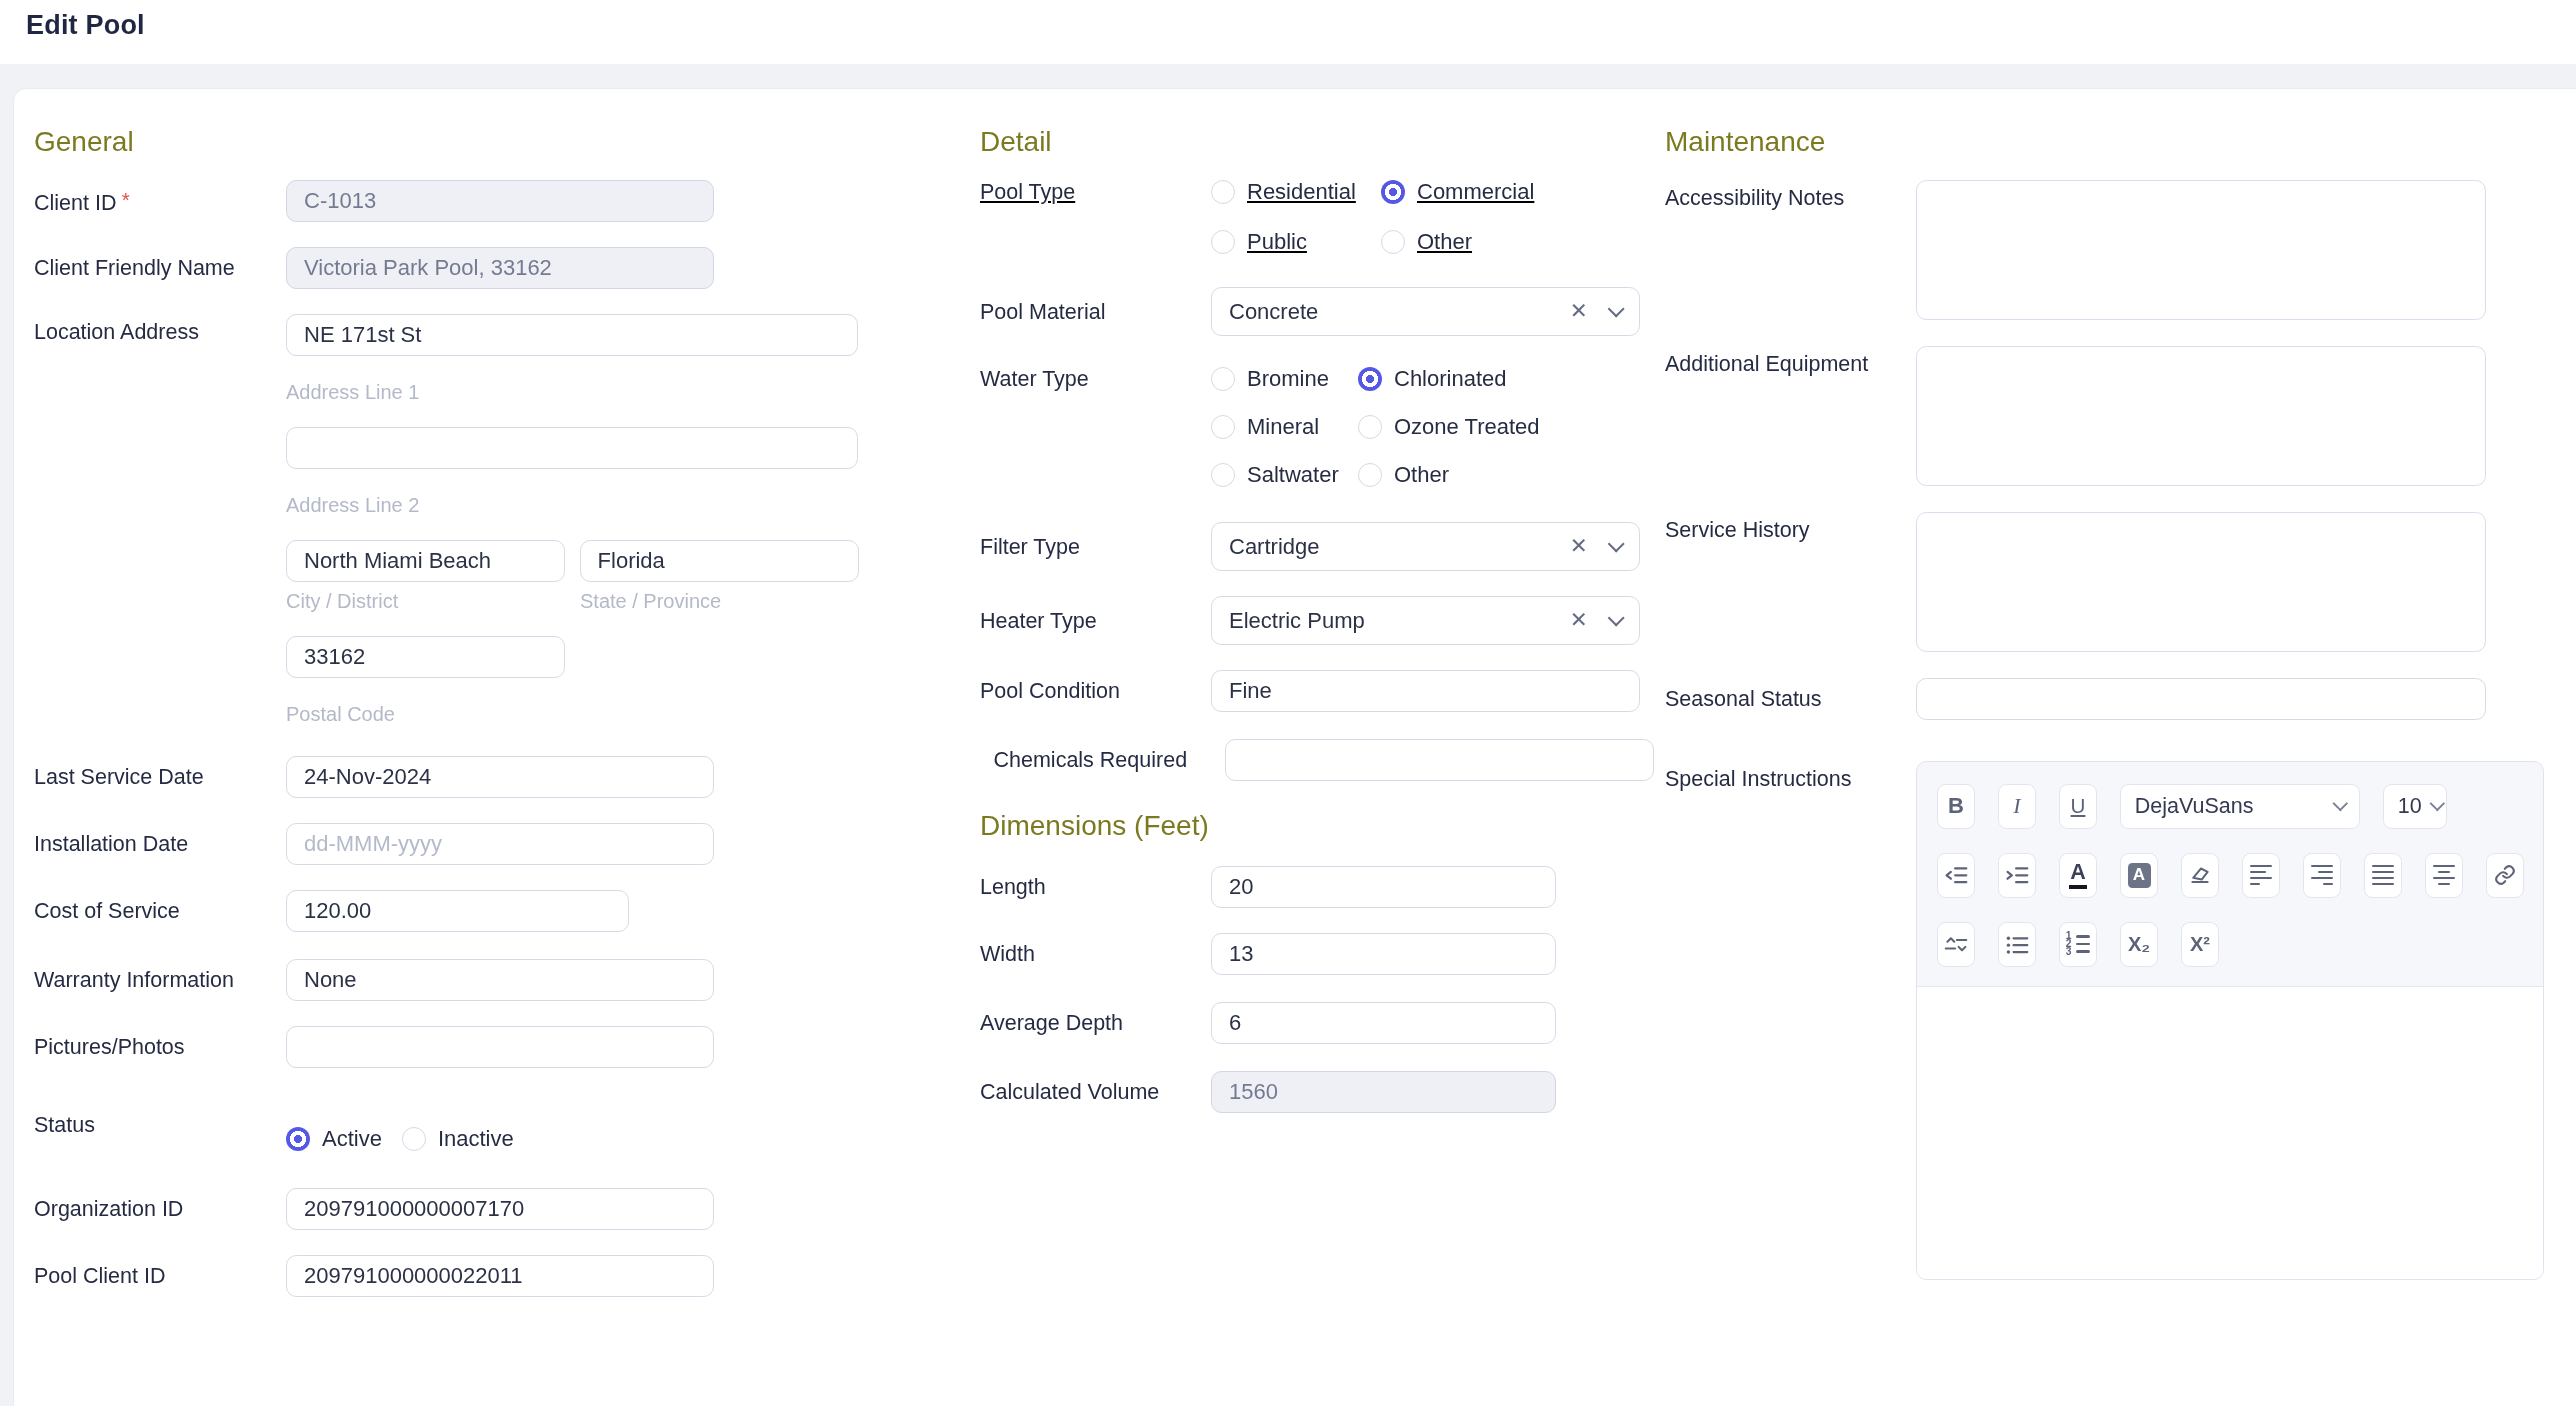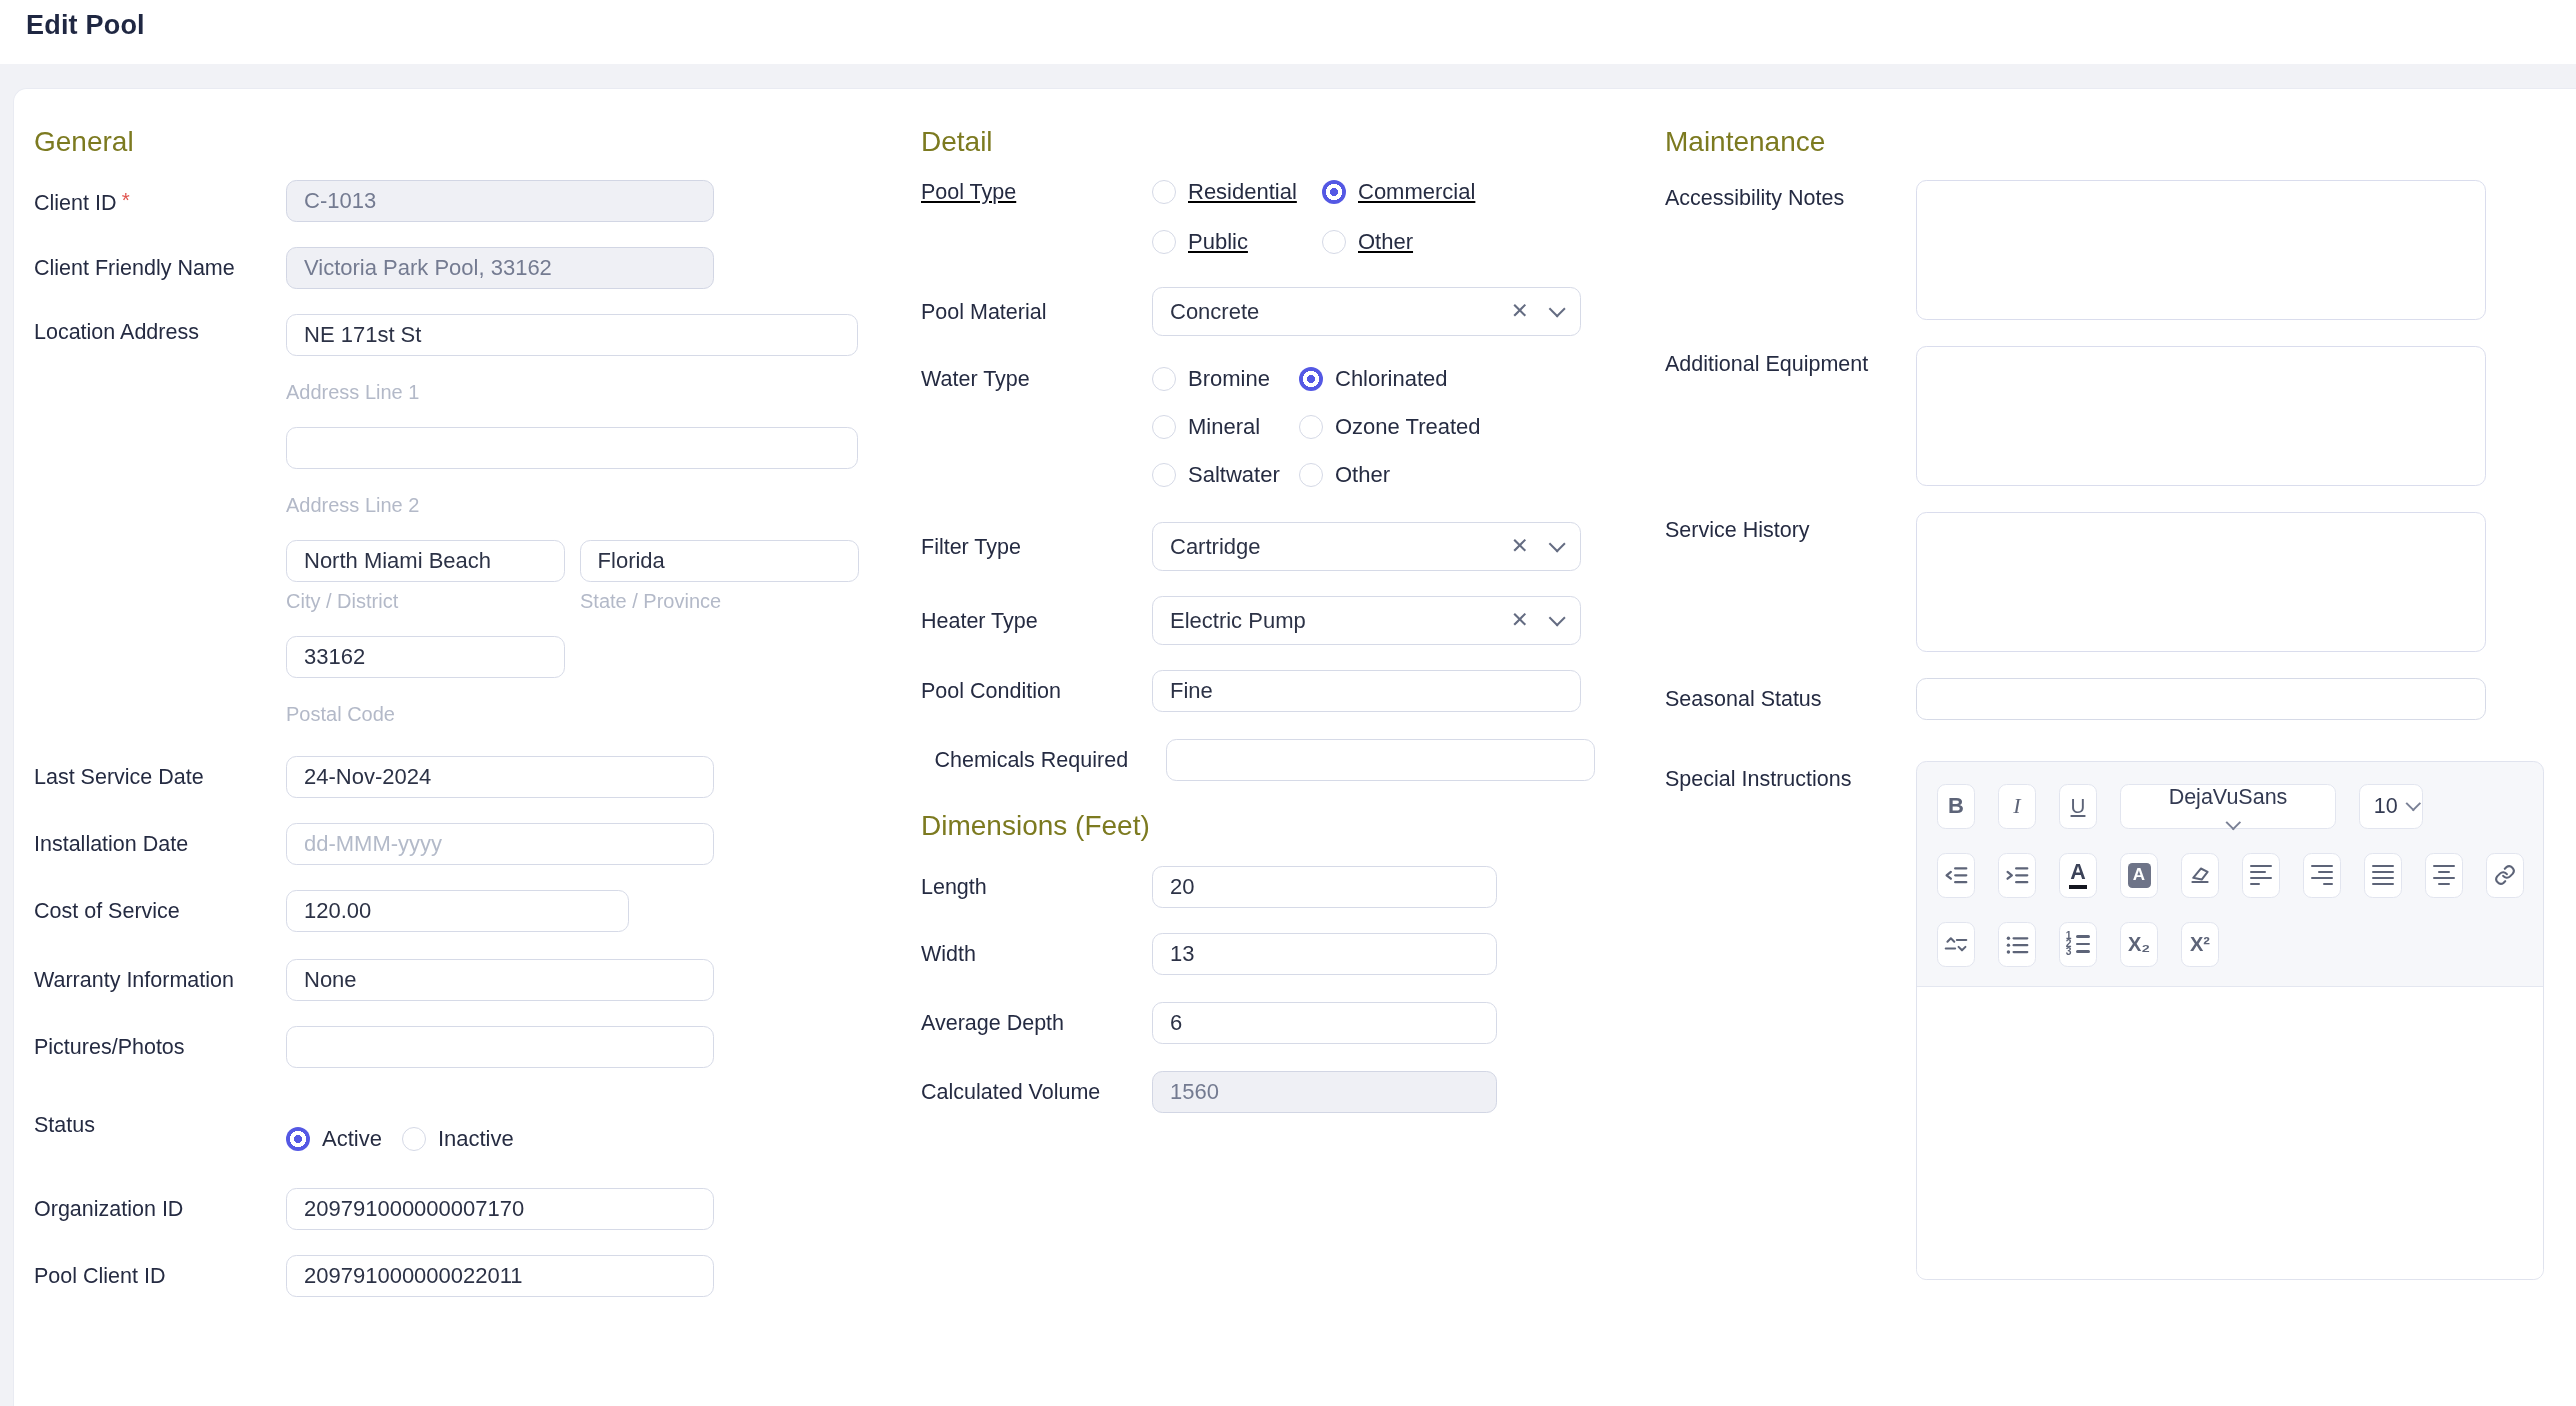--- a/index.html
+++ b/index.html
@@ -17,21 +17,21 @@
     font-size:27px;font-weight:700;color:#1f2742;letter-spacing:0.2px;
   }
   
   .card{
     position:absolute;top:88px;left:13px;right:0;bottom:0;
     background:#ffffff;border-top-left-radius:13.7px;
     border-top:0.9px solid #e9ebf2;border-left:0.9px solid #e9ebf2;
   }
   .col{position:absolute;top:0;}
   .col1{left:20px;width:859px;}
-  .col2{left:907px;width:687px;}
+  .col2{left:966px;width:687px;}
   .col3{left:1651px;width:897px;}
   h2.sec{
     margin:0;font-size:28px;font-weight:400;color:#7c7a20;
     padding-top:36px;line-height:33px;margin-bottom:22px;
   }
   h2.sec.dims{padding-top:27.5px;margin-bottom:24px;}
   
   .row{display:flex;align-items:center;margin-bottom:25px;}
   .row.top{align-items:flex-start;}
   .row.top > label{padding-top:5.2px;}
@@ -114,21 +114,21 @@
   }
   .tb-b{font-size:22px;font-weight:700;}
   .tb-i{font-size:22px;font-style:italic;font-family:"Liberation Serif",serif;}
   .tb-u{font-size:20.6px;text-decoration:underline;}
   .dd{
     height:45px;box-sizing:border-box;border:1.7px solid #e2e5ef;border-radius:8.6px;background:#fff;
     display:flex;align-items:center;padding:0 13.7px;margin-right:23px;
   }
   .dd .val{font-size:21.5px;color:#333a52;flex:1;}
   .dd .chev{width:8.6px;height:8.6px;border-width:2.1px;border-color:#7a8196;margin-left:10.3px;}
-  .dd-font{width:216px;flex-direction:column;}
+  .dd-font{width:240px;}
   .dd-size{width:64px;}
   .fc{font-size:21.5px;font-weight:600;color:#3b4258;border-bottom:4.3px solid #14161f;line-height:1;padding:0.9px 1.7px 1.7px;}
   .hl{width:23px;height:25px;border-radius:4.3px;background:#6e7488;color:#fff;font-size:17px;font-weight:600;
       display:flex;align-items:center;justify-content:center;}
   .bars i{display:block;height:2.6px;background:#5d6478;border-radius:1.7px;margin:3.4px 0;}
   .bars{width:22px;}
   .bars.al i:nth-child(2){width:15.5px;} .bars.al i:nth-child(4){width:10.3px;}
   .bars.al i{width:22px;}
   .bars.ar i{width:22px;margin-left:auto;} .bars.ar i:nth-child(2){width:15.5px;} .bars.ar i:nth-child(4){width:10.3px;}
   .bars.aj i{width:22px;}

